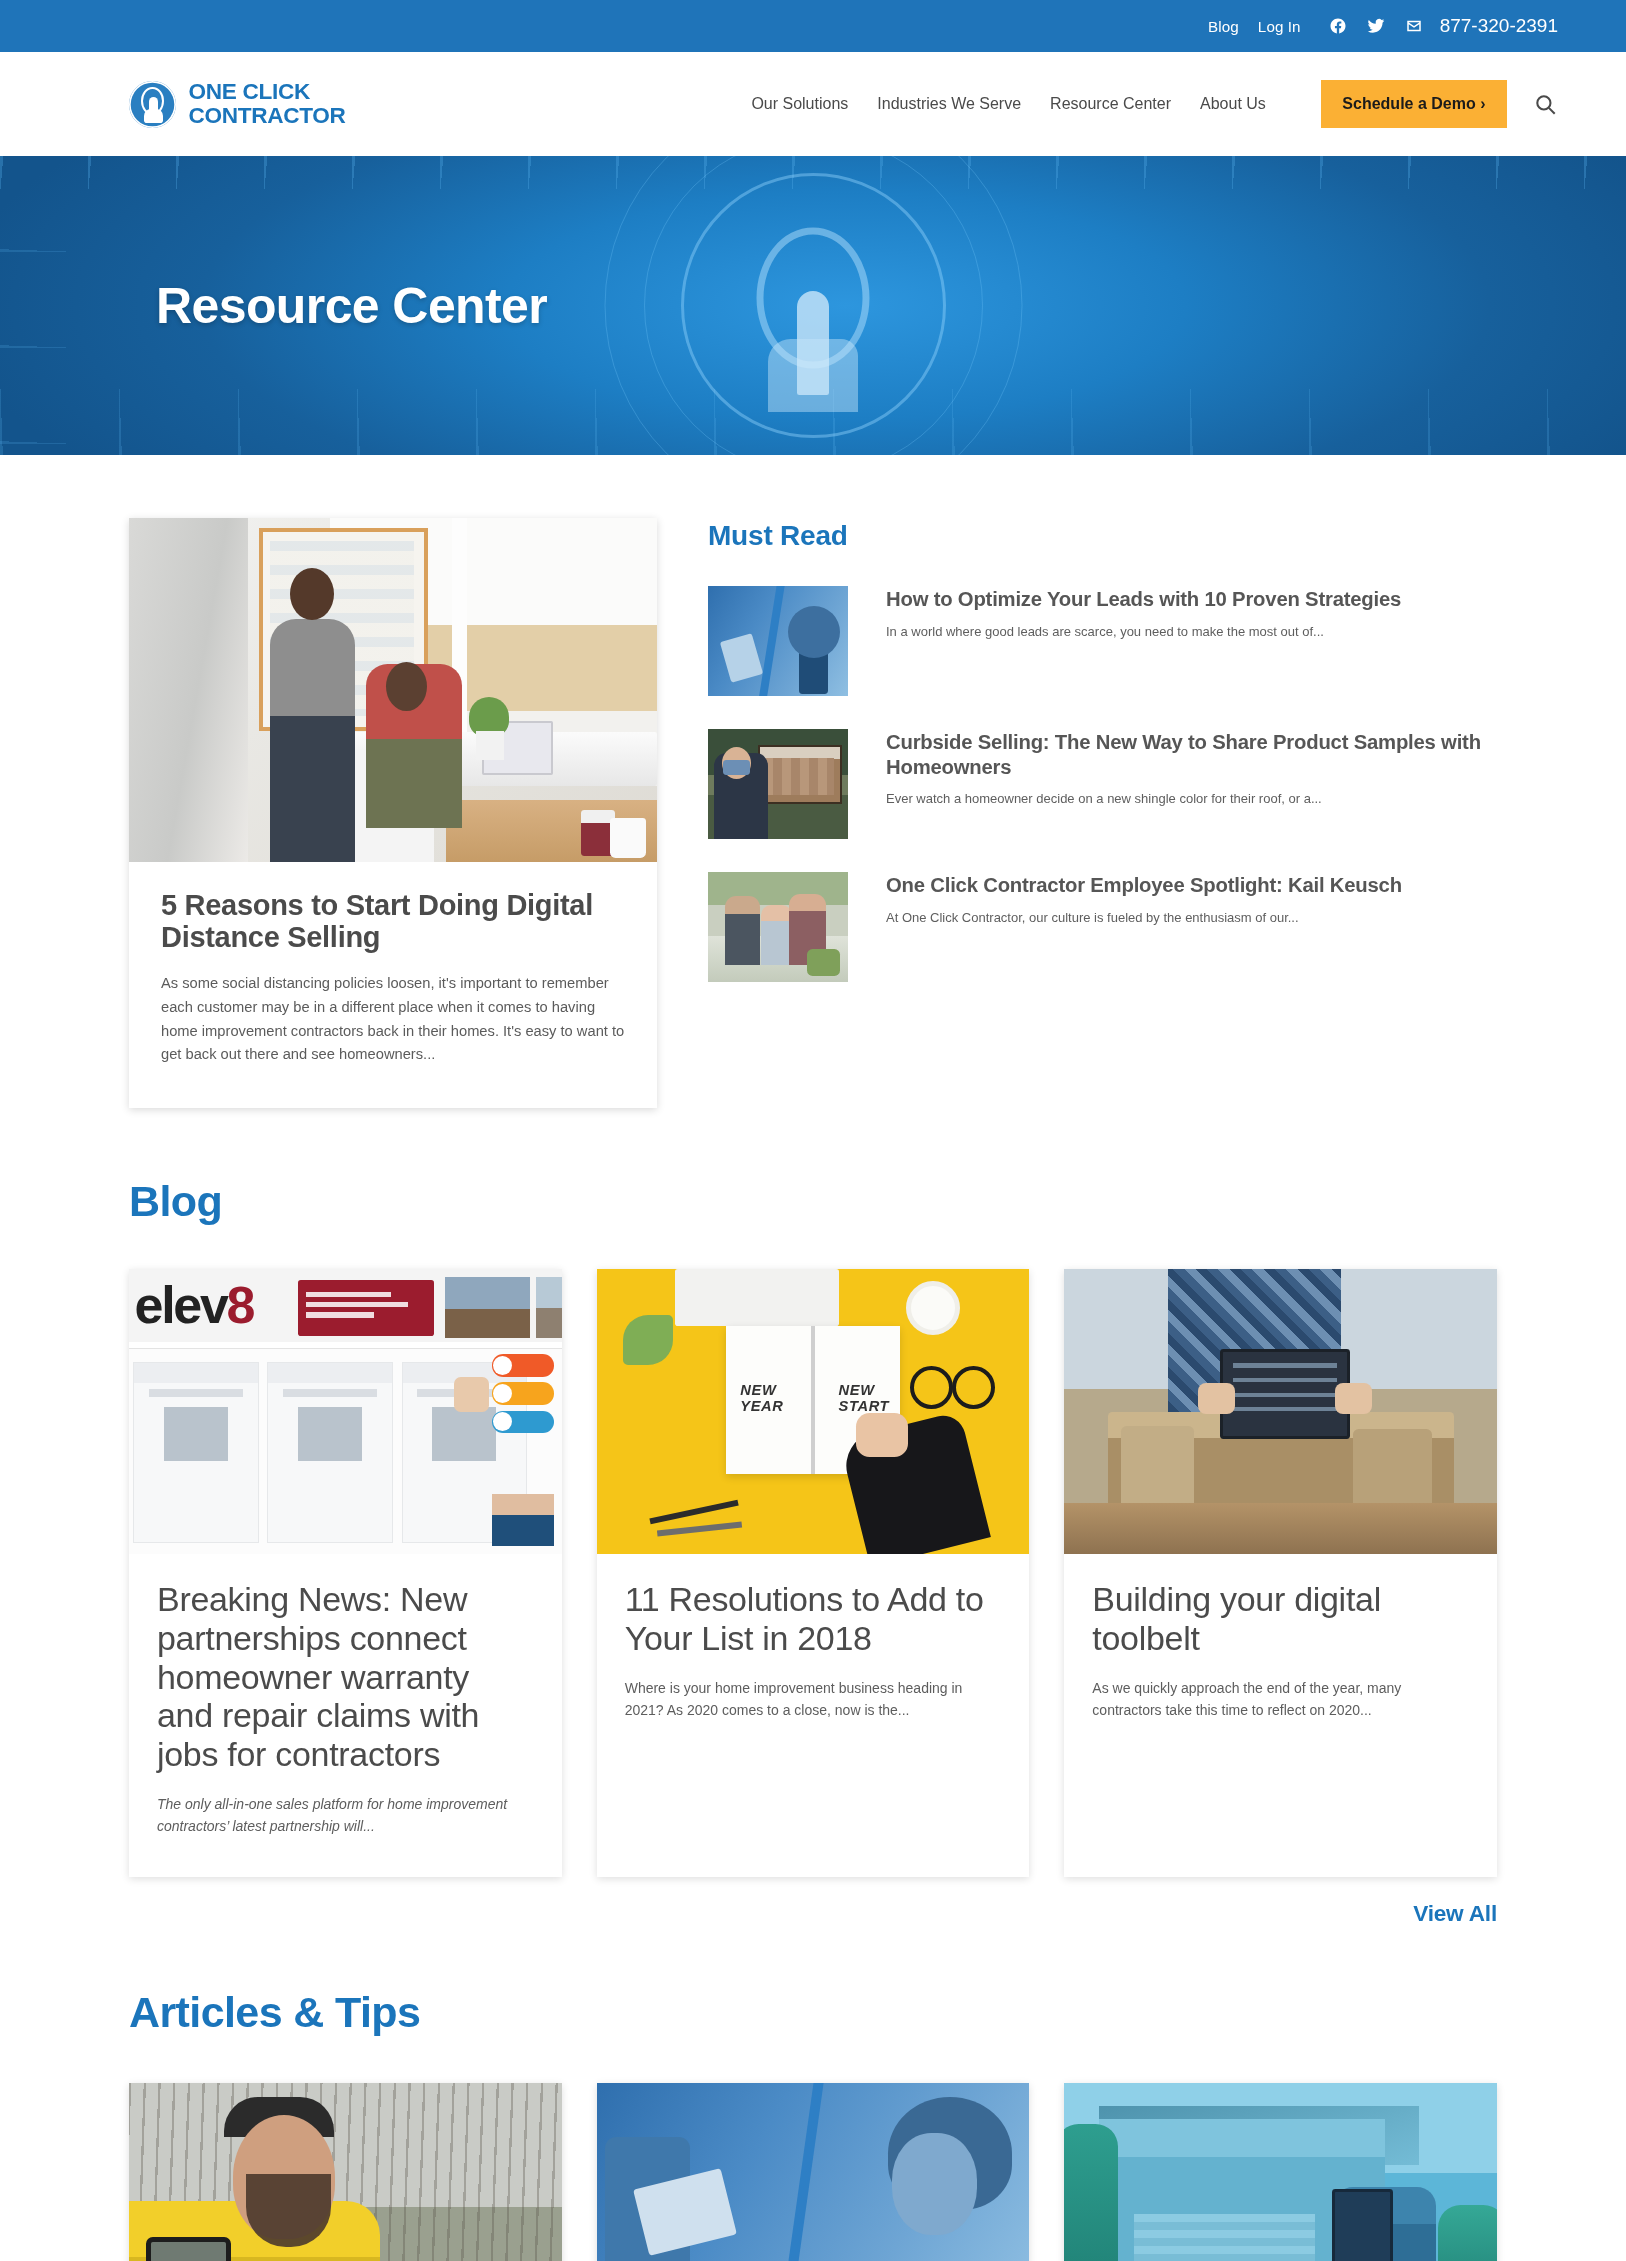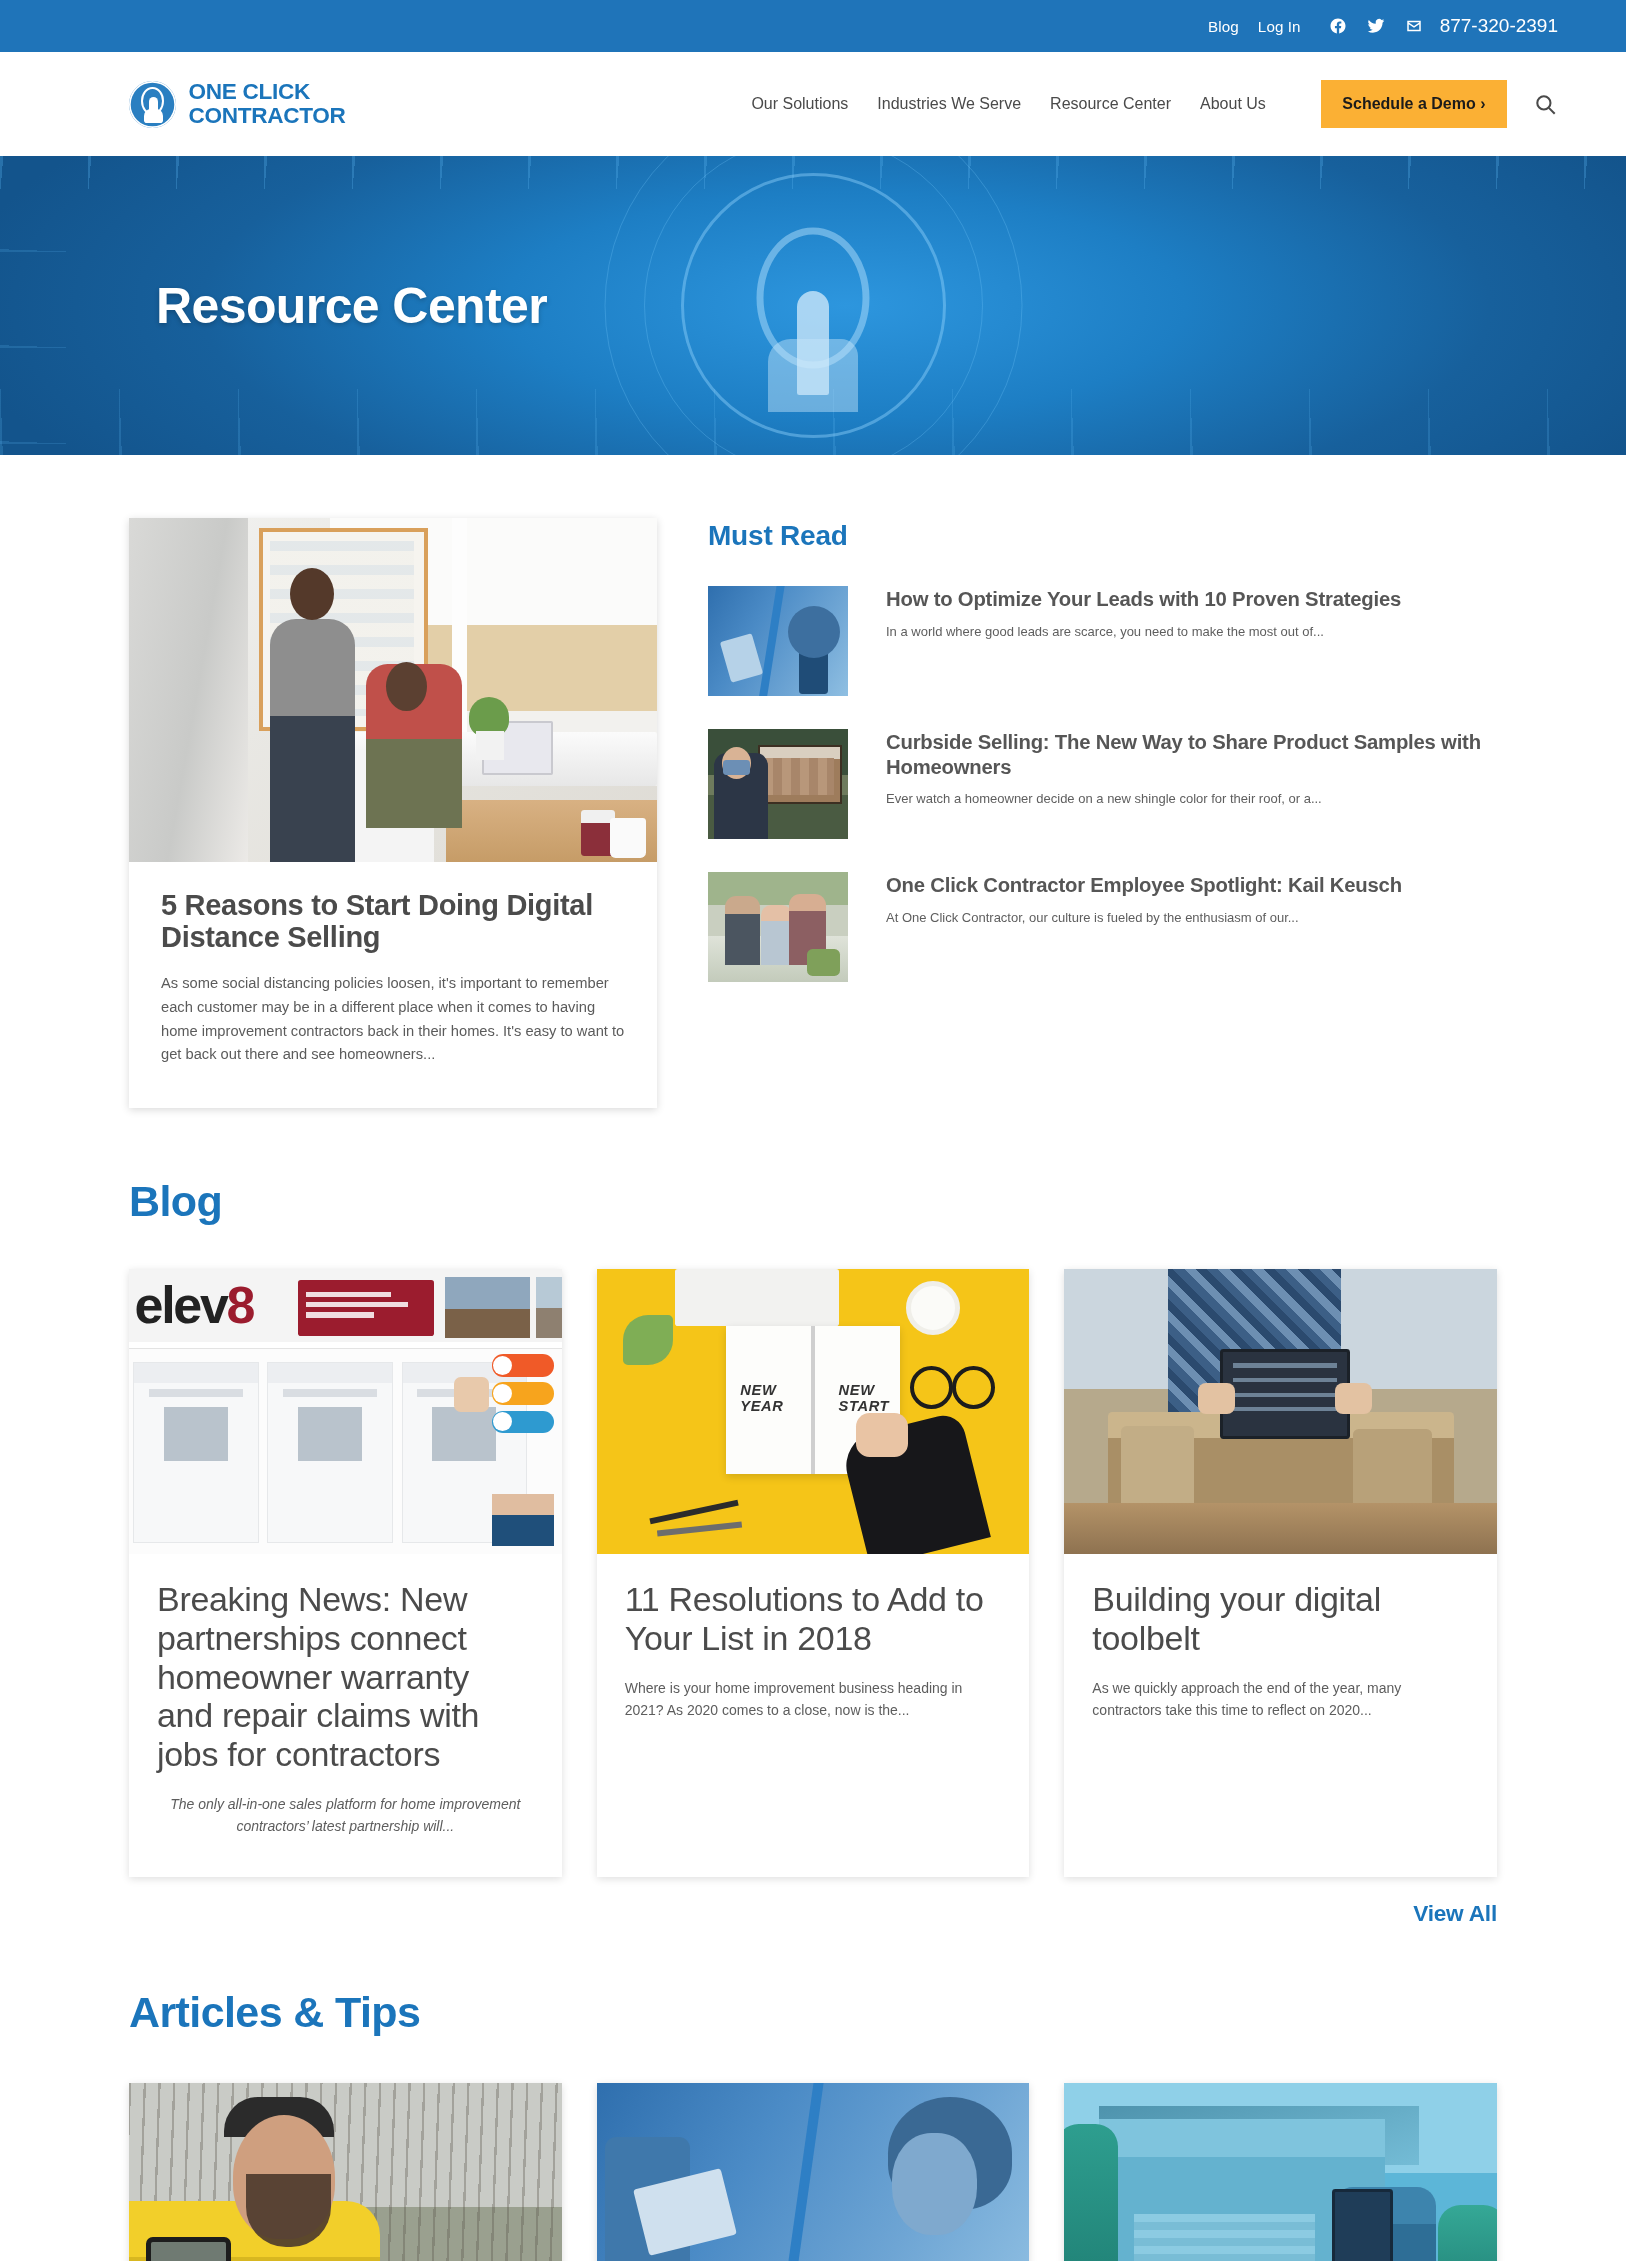--- a/index.html
+++ b/index.html
@@ -278,21 +278,21 @@
     flex: 1; background: #ffffff; box-shadow: 0 1.7px 8px rgba(0,0,0,.13);
     display: flex; flex-direction: column;
   }
   .blog-img { width: 100%; height: 285px; position: relative; overflow:hidden; }
   .blog-body { padding: 26px 28px 40px 28px; }
   .blog-title {
     font-size: 34px; font-weight: normal; color: #4b4b4b; line-height:1.14;
     letter-spacing:-0.3px;
   }
   .blog-excerpt { margin-top: 19px; font-size: 14px; line-height:1.58; color:#5d5d5d; }
-  .blog-excerpt.italic { font-style: italic; text-align: center; }
+  .blog-excerpt.italic { font-style: italic; }
 
   
   .bi1 { background:#ffffff; }
   .bi1 .topstrip { position:absolute; left:0; top:0; width:100%; height:73px; background:#f4f4f4;}
   .bi1 .elev { position:absolute; left:5.6px; top:6px; font-size:52px; font-weight:bold; color:#222; letter-spacing:-2.3px;}
   .bi1 .elev span { color:#9b1c2e; }
   .bi1 .card { position:absolute; left:169px; top:11.3px; width:136px; height:56px;
     background:#9b1c2e; border-radius:2.8px; }
   .bi1 .card i { position:absolute; left:8px; top:11.3px; width:85px; height:5.1px; background:#fff; display:block; opacity:.85;}
   .bi1 .card i:nth-child(2){ top:21.5px; width:102px;}

